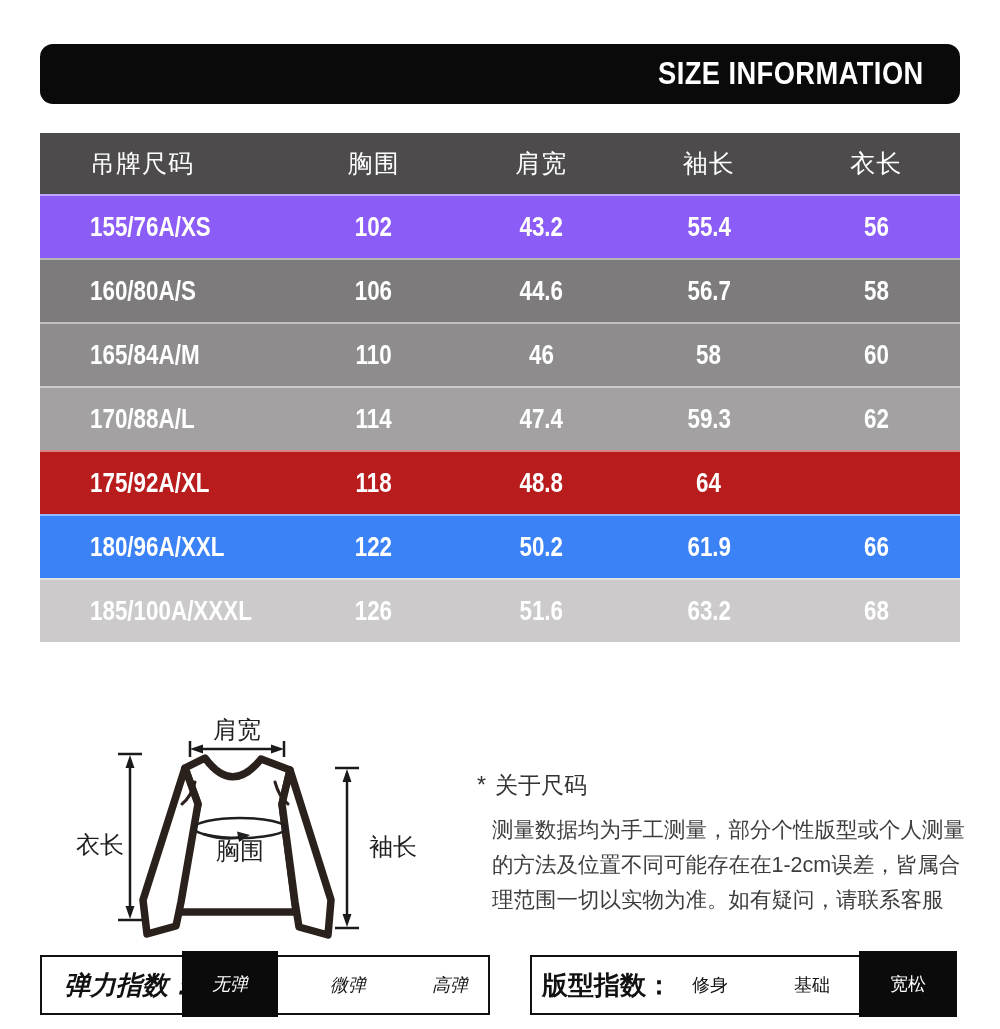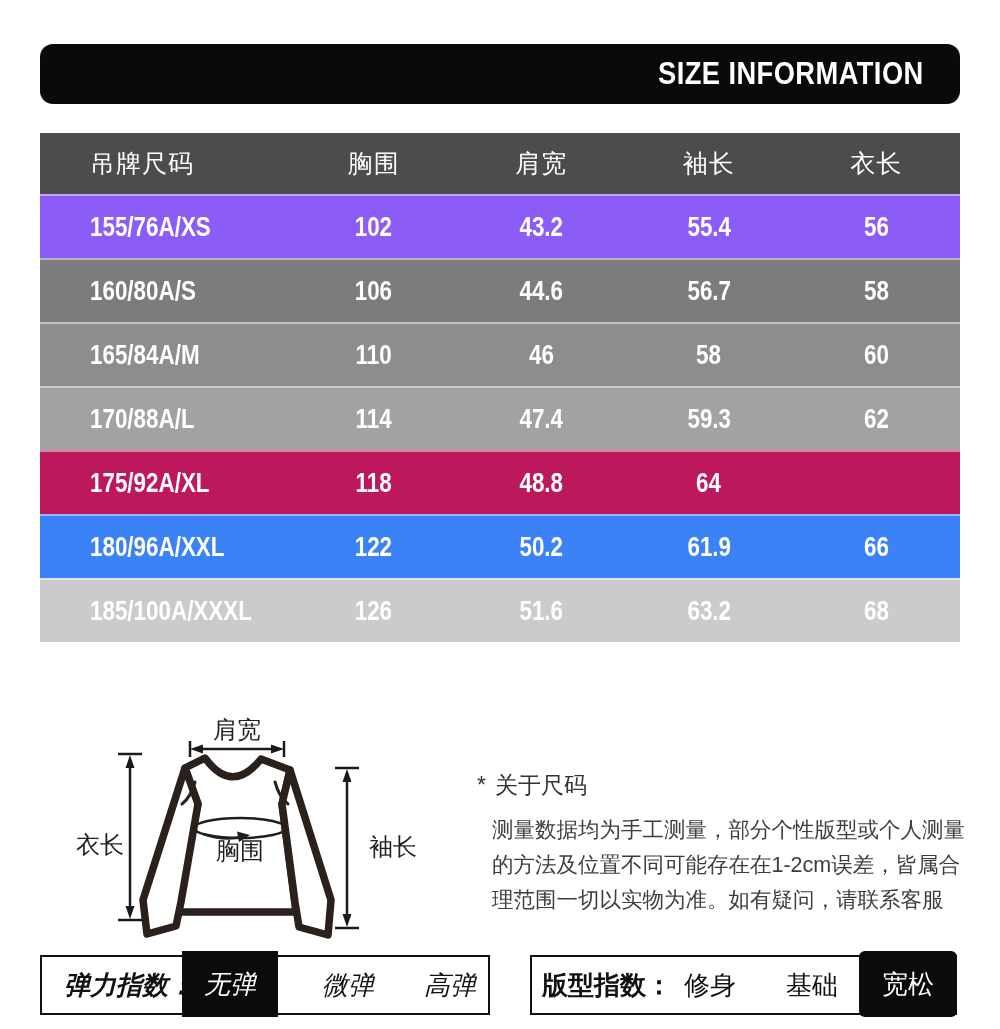--- a/index.html
+++ b/index.html
@@ -50,21 +50,21 @@
   }
   .bar-left{left:40px;width:450px;font-style:italic;}
   .bar-right{left:530px;width:427px;}
   .bar-label{
     position:absolute;left:22px;top:50%;transform:translateY(-50%);
     font-size:26px;font-weight:700;color:#111;white-space:nowrap;
   }
   .bar-right .bar-label{left:10px;}
   .chip{
     position:absolute;top:50%;transform:translateY(-50%);
-    font-size:26px;color:#111;text-align:center;white-space:nowrap;
+    font-size:18px;color:#111;text-align:center;white-space:nowrap;
   }
   .chip.selected{
     background:#0b0b0b;color:#fff;top:-6px;transform:none;height:66px;
     display:flex;align-items:center;justify-content:center;
   }
   .e0{left:140px;width:96px;}
   .e1{left:280px;width:52px;}
   .e2{left:382px;width:52px;}
   .f0{left:152px;width:52px;}
   .f1{left:254px;width:52px;}
@@ -113,21 +113,21 @@
     </div>
 
     <div class="t-row" style="background: rgb(163, 161, 161);">
       <div class="cell c0"><span class="cond">170/88A/L</span></div>
       <div class="cell"><span class="cond">114</span></div>
       <div class="cell"><span class="cond">47.4</span></div>
       <div class="cell"><span class="cond">59.3</span></div>
       <div class="cell"><span class="cond">62</span></div>
     </div>
 
-    <div class="t-row" style="background: #be185d;">
+    <div class="t-row" style="background: #b91c1c;">
       <div class="cell c0"><span class="cond">175/92A/XL</span></div>
       <div class="cell"><span class="cond">118</span></div>
       <div class="cell"><span class="cond">48.8</span></div>
       <div class="cell"><span class="cond">64</span></div>
     </div>
 
     <div class="t-row" style="background: #3b82f6;">
       <div class="cell c0"><span class="cond">180/96A/XXL</span></div>
       <div class="cell"><span class="cond">122</span></div>
       <div class="cell"><span class="cond">50.2</span></div>
@@ -203,16 +203,16 @@
     <span class="bar-label">弹力指数：</span>
     <span class="chip selected e0" style="background: rgb(11, 11, 11);">无弹</span>
     <span class="chip e1">微弹</span>
     <span class="chip e2">高弹</span>
   </div>
 
   <div class="bar bar-right">
     <span class="bar-label">版型指数：</span>
     <span class="chip f0">修身</span>
     <span class="chip f1">基础</span>
-    <span class="chip selected f2" style="background: rgb(11, 11, 11); border-radius: 6px;">宽松</span>
+    <span class="chip selected f2" style="background: rgb(11, 11, 11);">宽松</span>
   </div>
 
 </div>
 
 </body></html>

